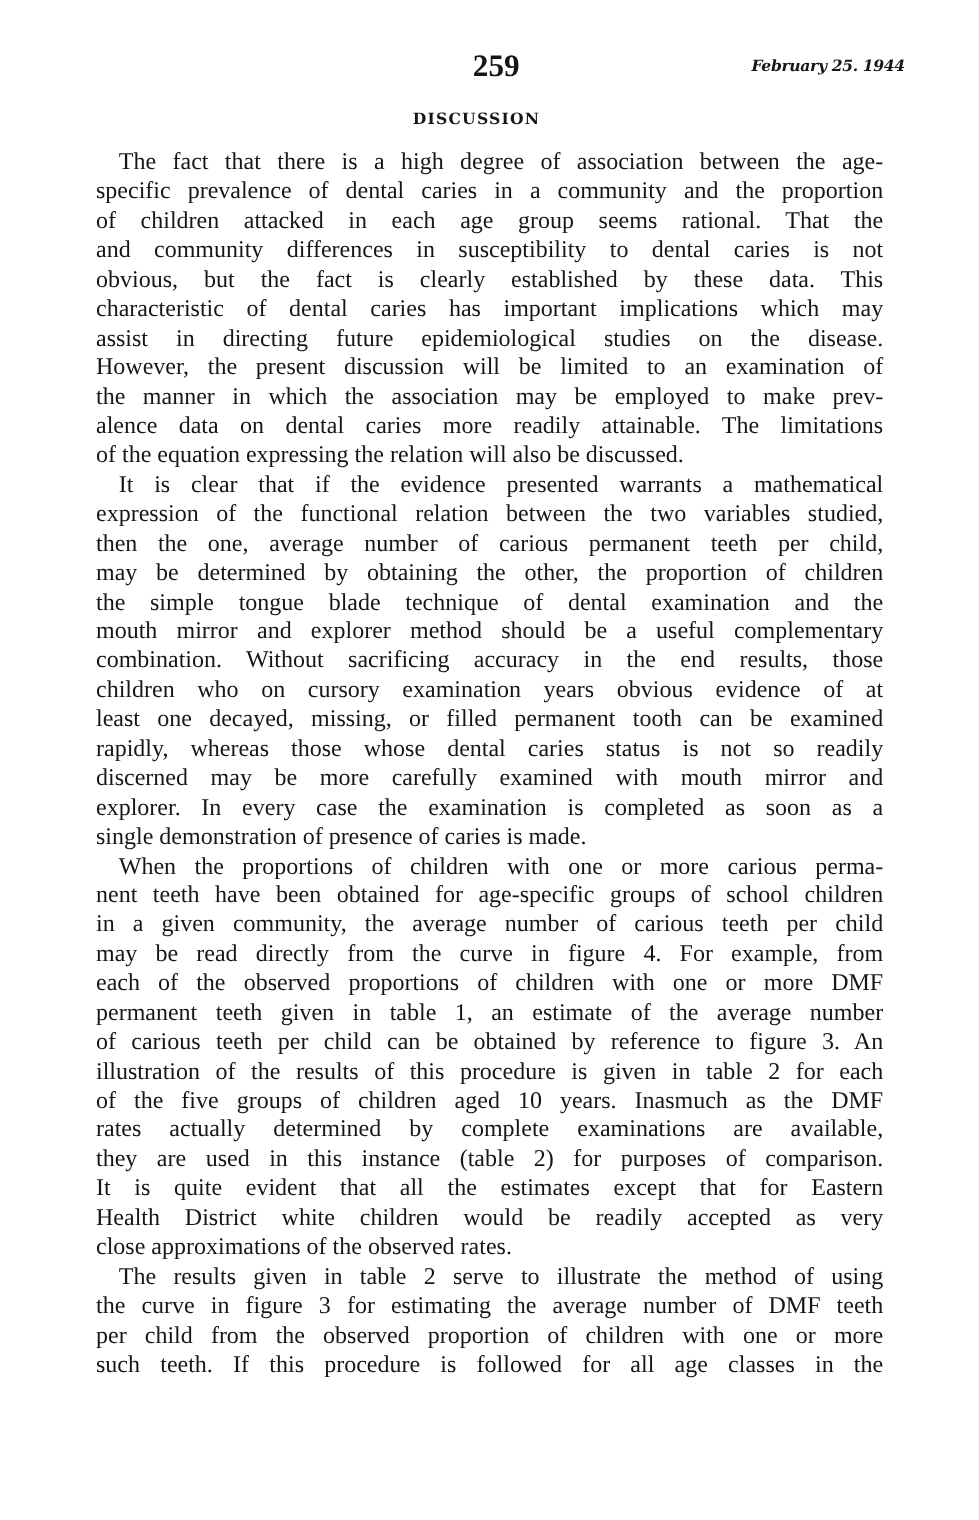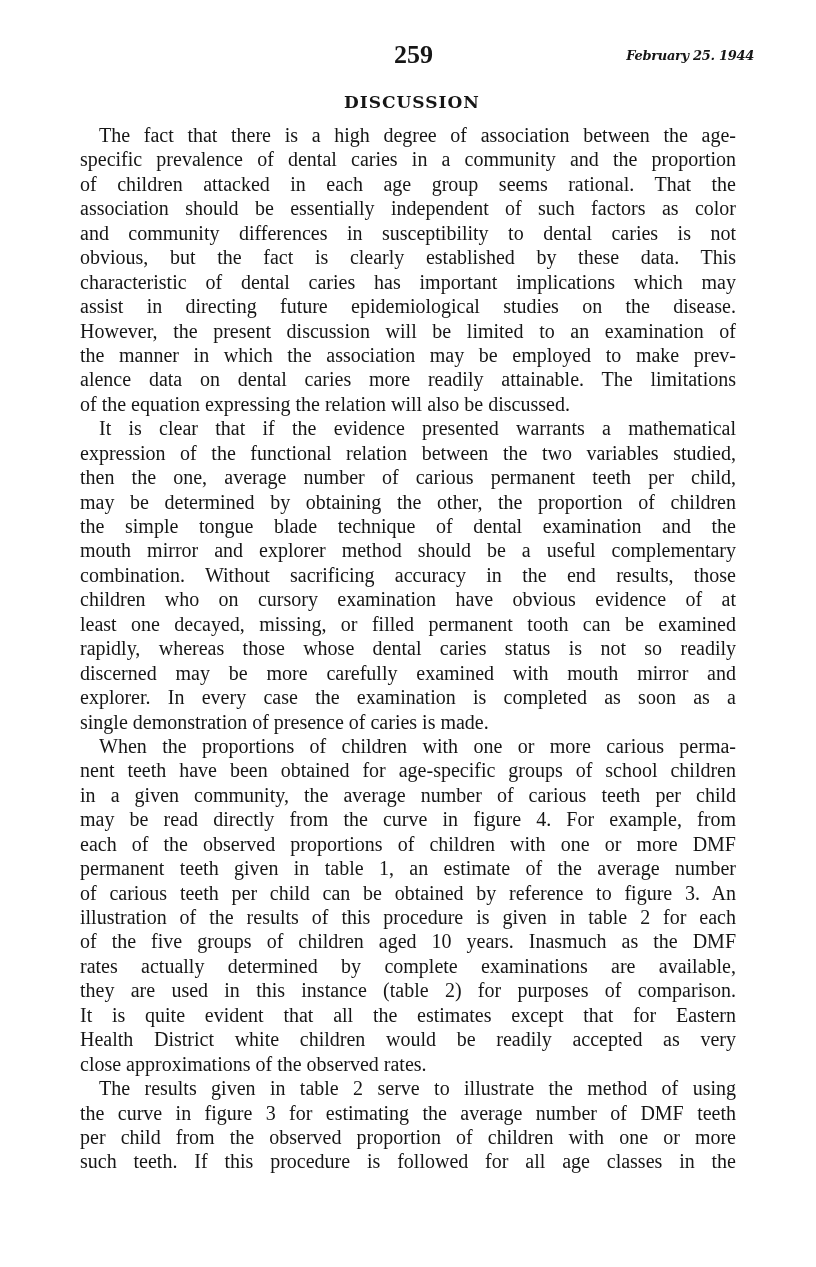--- a/index.html
+++ b/index.html
@@ -12,21 +12,21 @@
     position: absolute; left: 394px; top: 40px;
     font-size: 26px; font-weight: bold; letter-spacing: 0px;
   }
   .date {
     position: absolute; right: 62px; top: 48px;
     font-size: 13px; font-weight: bold; font-style: italic;
     font-family: "DejaVu Serif", serif; letter-spacing: -0.3px;
   }
   .section-title {
     position: absolute; left: 344px; top: 92px; width: 130px;
-    font-size: 17px; font-weight: bold; letter-spacing: 1px;
+    font-size: 13px; font-weight: bold; letter-spacing: 1px;
     font-family: "DejaVu Serif", serif;
   }
   .body-text {
     position: absolute; left: 80px; top: 123px; width: 656px;
   }
   .line {
     display: block; height: 24.45px; line-height: 24.45px;
     font-size: 20px; white-space: nowrap;
     text-align: justify; text-align-last: justify;
   }
@@ -39,39 +39,38 @@
 <div>
   <div class="page-number">259</div>
   <div class="date">February 25. 1944</div>
   <div class="section-title">DISCUSSION</div>
 
   <div class="body-text" id="body-text">
       <div class="paragraph">
         <span class="line indent">The fact that there is a high degree of association between the age-</span>
         <span class="line">specific prevalence of dental caries in a community and the proportion</span>
         <span class="line">of children attacked in each age group seems rational.  That the</span>
-        <span class="line">association should be essentially independent of such factors as color</span>
         <span class="line">and community differences in susceptibility to dental caries is not</span>
         <span class="line">obvious, but the fact is clearly established by these data.  This</span>
         <span class="line">characteristic of dental caries has important implications which may</span>
         <span class="line">assist in directing future epidemiological studies on the disease.</span>
         <span class="line">However, the present discussion will be limited to an examination of</span>
         <span class="line">the manner in which the association may be employed to make prev-</span>
         <span class="line">alence data on dental caries more readily attainable.  The limitations</span>
         <span class="line last">of the equation expressing the relation will also be discussed.</span>
       </div>
       <div class="paragraph">
         <span class="line indent">It is clear that if the evidence presented warrants a mathematical</span>
         <span class="line">expression of the functional relation between the two variables studied,</span>
         <span class="line">then the one, average number of carious permanent teeth per child,</span>
         <span class="line">may be determined by obtaining the other, the proportion of children</span>
         <span class="line">the simple tongue blade technique of dental examination and the</span>
         <span class="line">mouth mirror and explorer method should be a useful complementary</span>
         <span class="line">combination.  Without sacrificing accuracy in the end results, those</span>
-        <span class="line">children who on cursory examination have obvious evidence of at</span>
+        <span class="line">children who on cursory examination years obvious evidence of at</span>
         <span class="line">least one decayed, missing, or filled permanent tooth can be examined</span>
         <span class="line">rapidly, whereas those whose dental caries status is not so readily</span>
         <span class="line">discerned may be more carefully examined with mouth mirror and</span>
         <span class="line">explorer.  In every case the examination is completed as soon as a</span>
         <span class="line last">single demonstration of presence of caries is made.</span>
       </div>
       <div class="paragraph">
         <span class="line indent">When the proportions of children with one or more carious perma-</span>
         <span class="line">nent teeth have been obtained for age-specific groups of school children</span>
         <span class="line">in a given community, the average number of carious teeth per child</span>

